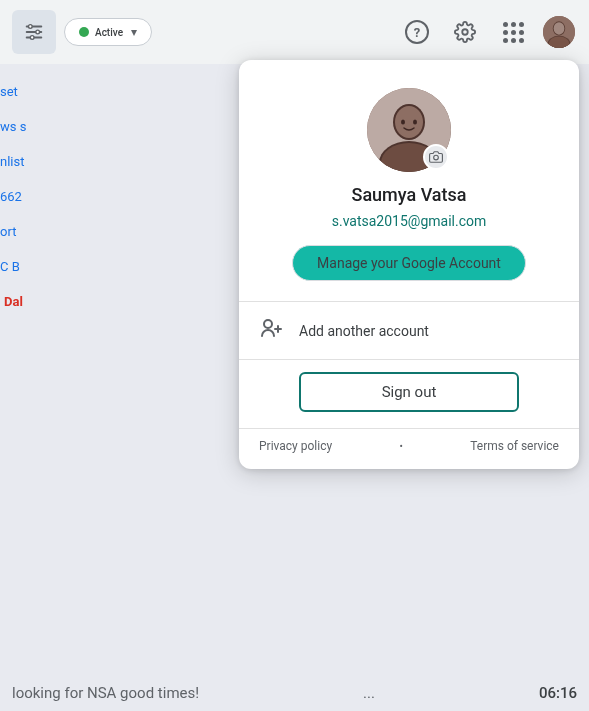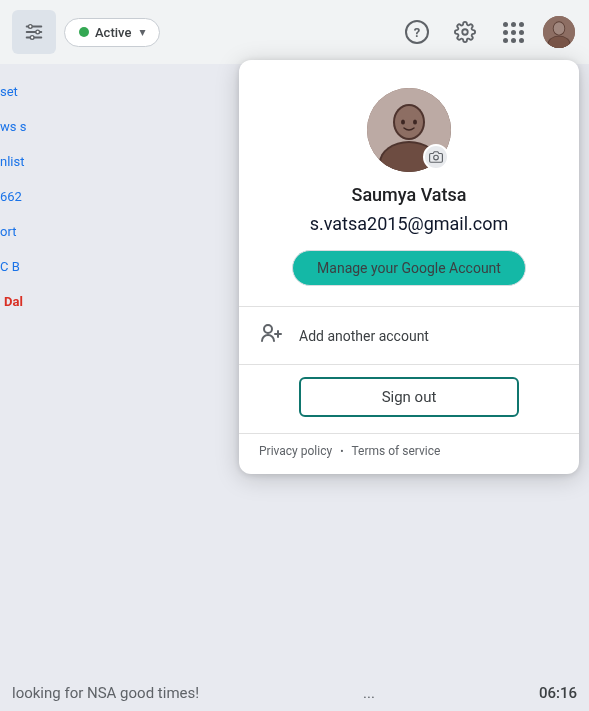--- a/index.html
+++ b/index.html
@@ -49,21 +49,21 @@
 
     .status-dot {
       width: 10px;
       height: 10px;
       border-radius: 50%;
       background: #34a853;
     }
 
     .status-text {
       font-weight: 500;
-      font-size: 13px;
+      font-size: 10px;
     }
 
     .chevron-down {
       font-size: 12px;
       color: #5f6368;
       margin-left: 2px;
     }
 
     .spacer { flex: 1; }
 
@@ -210,22 +210,22 @@
     }
 
     .user-name {
       font-size: 18px;
       font-weight: 500;
       color: #202124;
       margin-top: 4px;
     }
 
     .user-email {
-      font-size: 18px;
-      color: #0f172a;
+      font-size: 14px;
+      color: #0f766e;
     }
 
     .manage-btn {
       margin-top: 8px;
       padding: 9px 24px;
       border: 1px solid #dadce0;
       border-radius: 24px;
       background: #14b8a6;
       font-size: 14px;
       color: #3c4043;
@@ -272,21 +272,21 @@
       font-family: 'Roboto', Arial, sans-serif;
       font-weight: 400;
       width: 220px;
       text-align: center;
     }
 
     .panel-footer {
       padding: 10px 20px 16px;
       display: flex;
       align-items: center;
-      justify-content: flex-start;
+      justify-content: space-between;
       gap: 8px;
       font-size: 12px;
       color: #5f6368;
     }
 
     .footer-link {
       cursor: pointer;
       color: #5f6368;
       text-decoration: none;
     }

